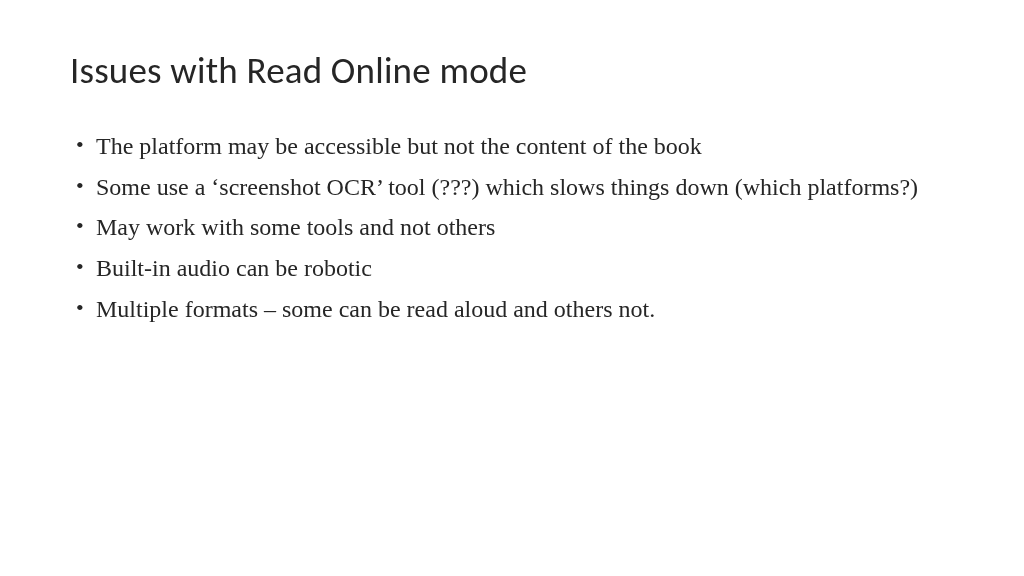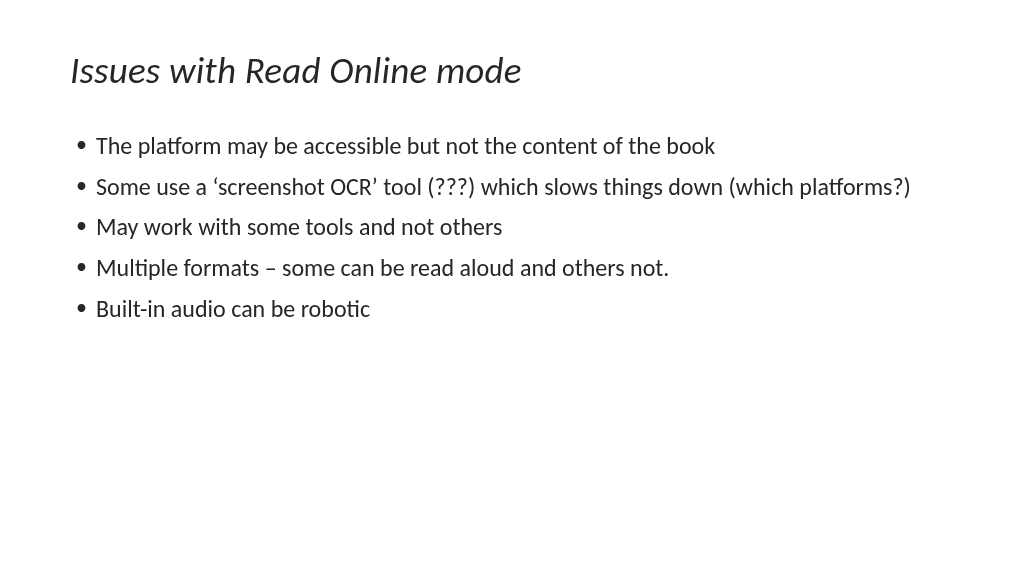--- a/index.html
+++ b/index.html
@@ -15,48 +15,48 @@
       color: #333333;
       padding: 48px 70px 40px 70px;
       overflow: hidden;
     }
     .slide-title {
       font-size: 37px;
       font-weight: 400;
       color: #262626;
       margin-bottom: 38px;
       letter-spacing: 0.2px;
-      font-style: italic;
     }
     .bullet-list {
       list-style: none;
       padding-left: 4px;
     }
     .bullet-list li {
       font-size: 24px;
       line-height: 1.28;
       color: #262626;
       margin-bottom: 10px;
       padding-left: 22px;
       position: relative;
       font-weight: 400;
+      font-family: Liberation Serif, serif;
     }
     .bullet-list li::before {
       content: "•";
       position: absolute;
       left: 2px;
       top: 0;
       font-size: 22px;
       color: #262626;
     }
   </style>
 </head>
 <body>
 
 <h1 class="slide-title">Issues with Read Online mode</h1>
 
 <ul class="bullet-list">
   <li>The platform may be accessible but not the content of the book</li>
   <li>Some use a ‘screenshot OCR’ tool (???) which slows things down (which platforms?)</li>
   <li>May work with some tools and not others</li>
+  <li>Built-in audio can be robotic</li>
   <li>Multiple formats – some can be read aloud and others not.</li>
-  <li>Built-in audio can be robotic</li>
 </ul>
 
 </body></html>

